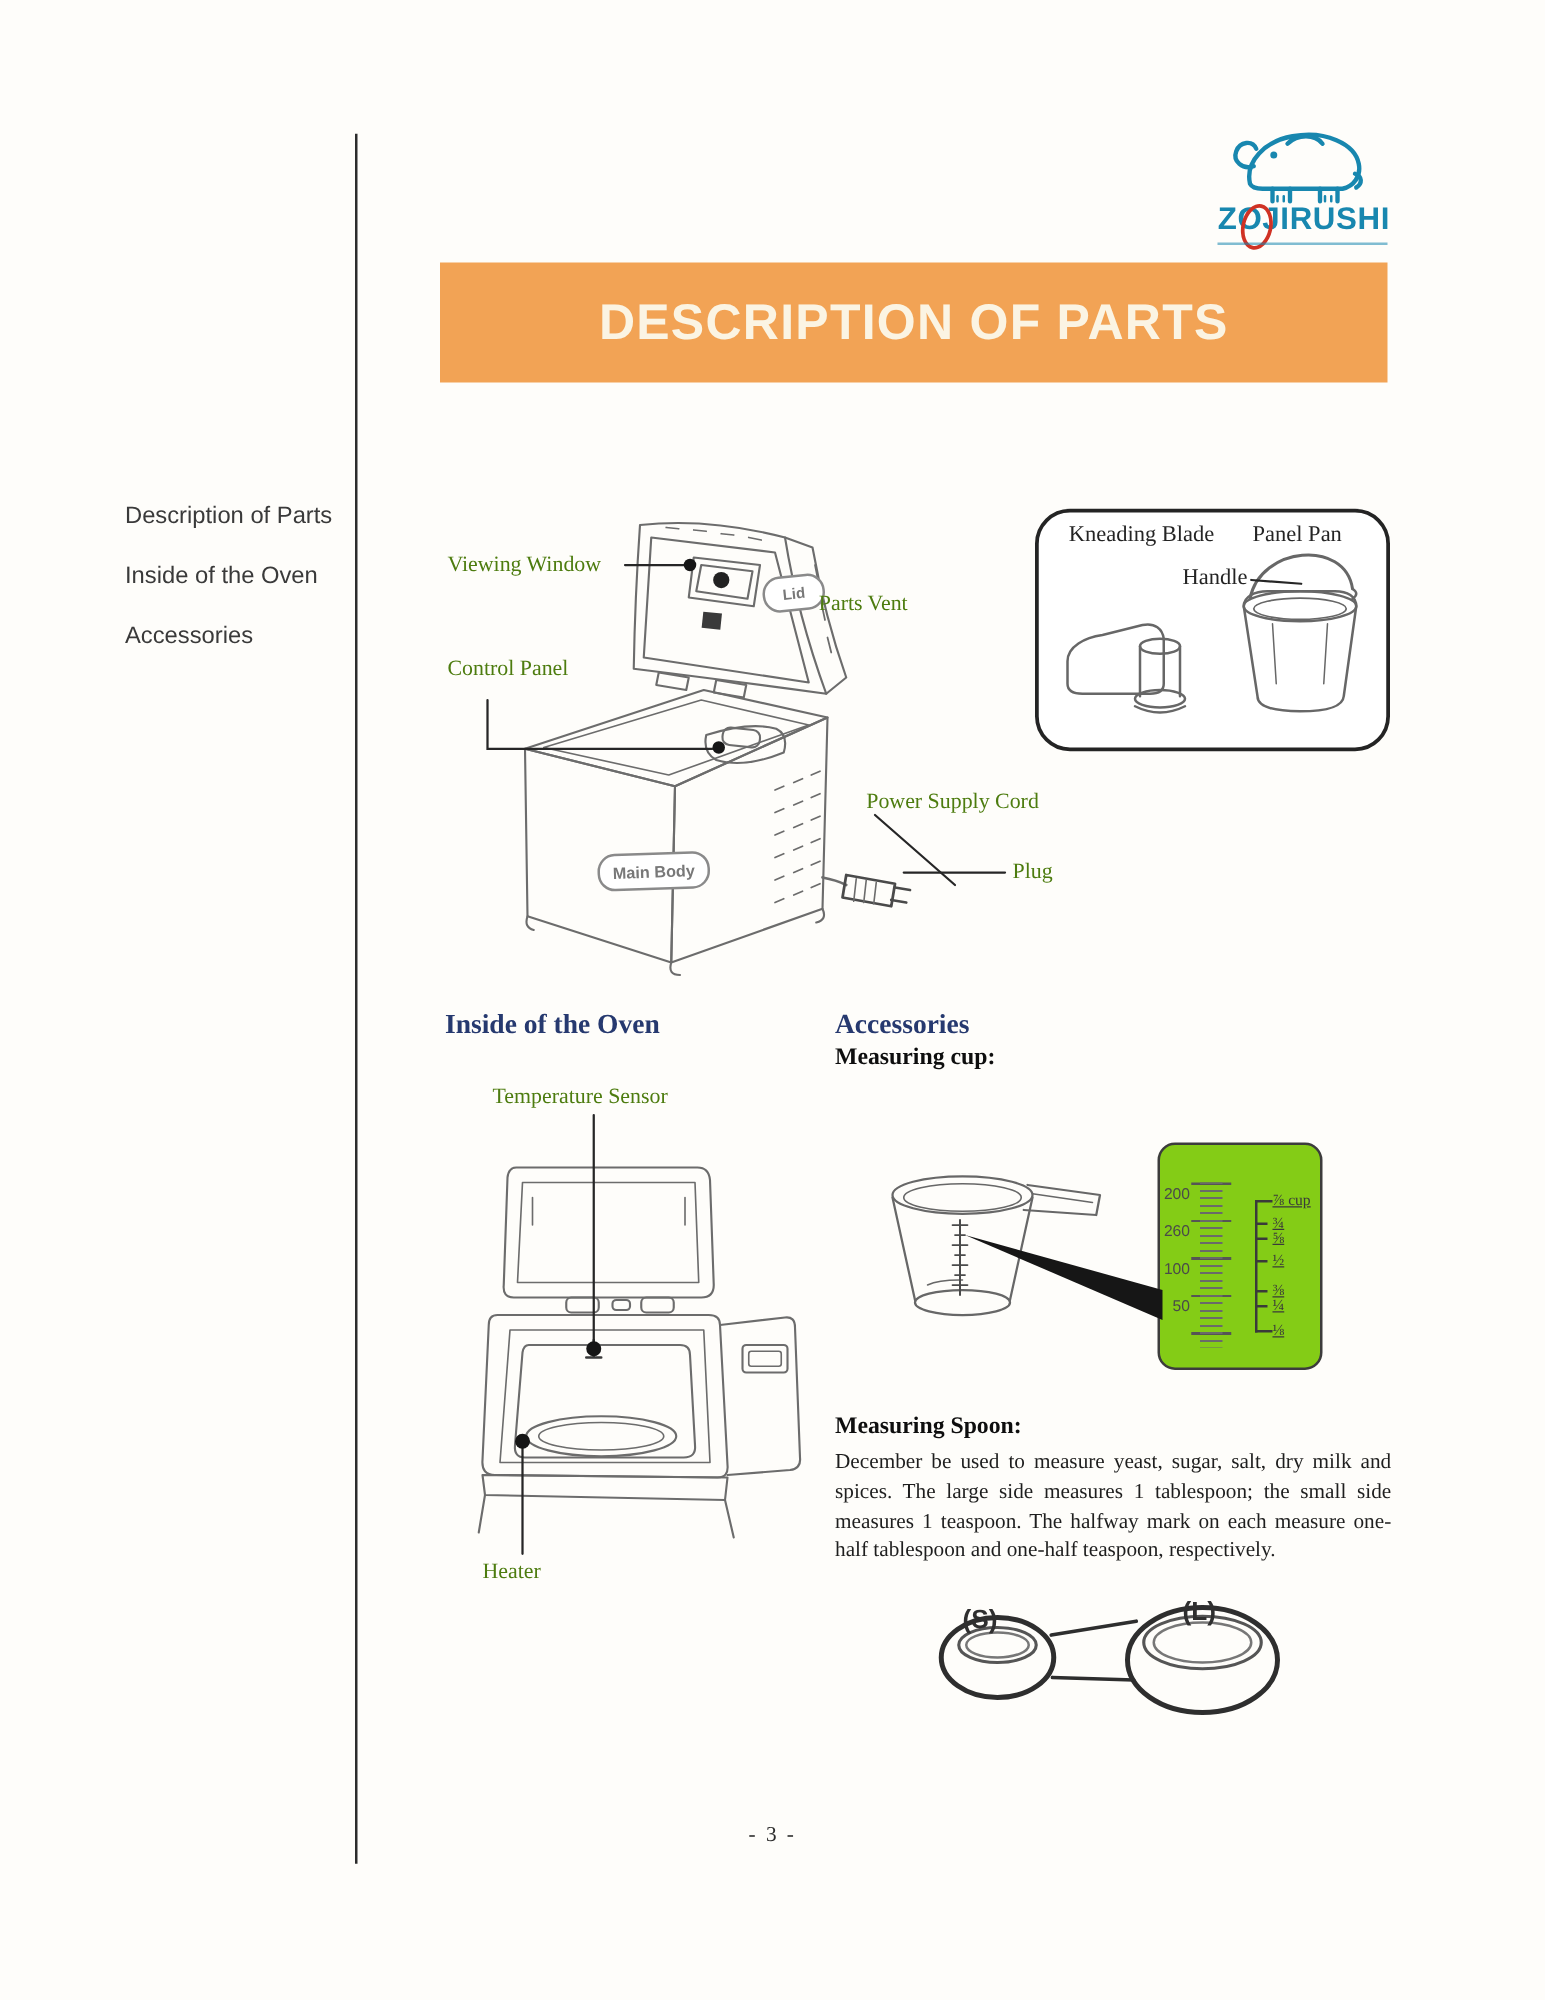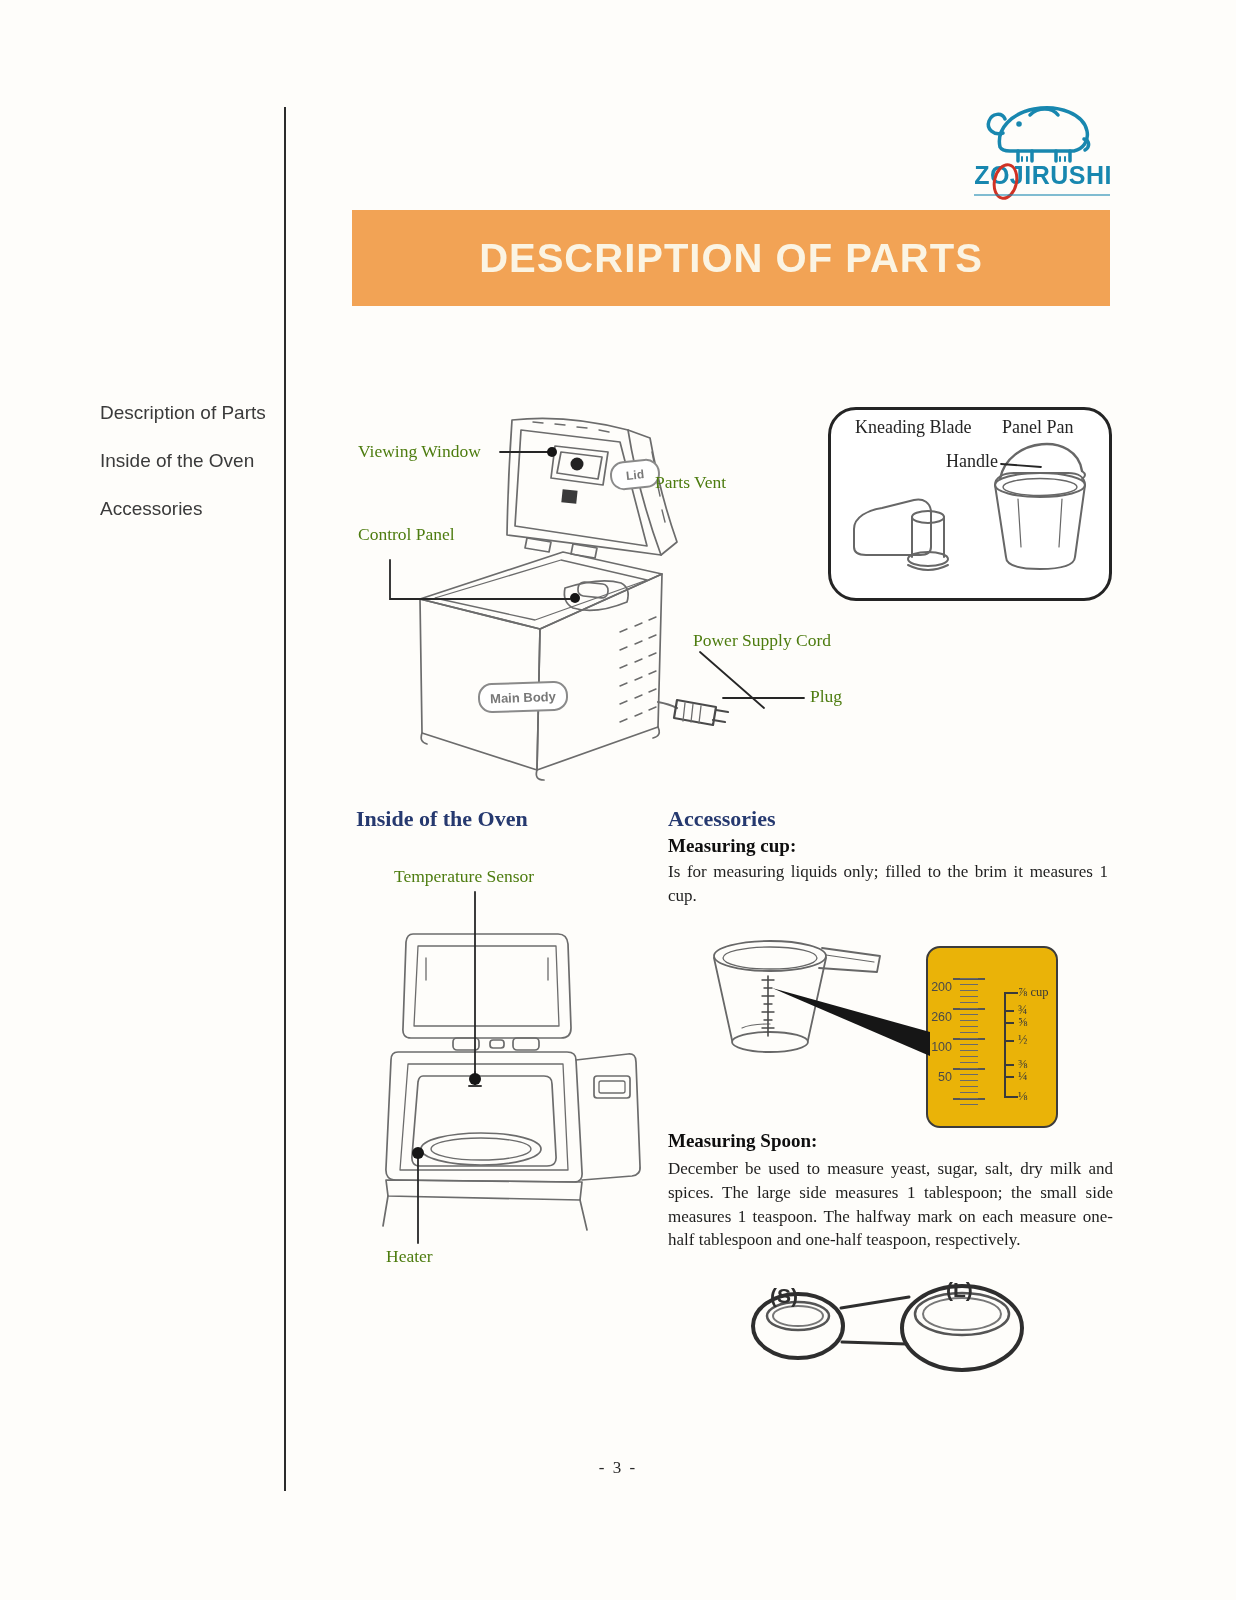--- a/index.html
+++ b/index.html
@@ -26,27 +26,27 @@
                font:bold 25px "Liberation Sans",sans-serif;color:#1887AF;letter-spacing:.5px;}
   .logo .o-ring{position:absolute;left:21px;top:68px;width:19px;height:31px;border:3px solid #D03224;
                 border-radius:50%;transform:rotate(12deg);}
   .logo .underline{position:absolute;left:2px;top:99px;width:136px;height:2px;background:#1887AF;opacity:.55;}
   
   .acc-box{position:absolute;left:828px;top:407px;width:278px;height:188px;border:3px solid #242424;
            border-radius:28px;background:#fff;}
   .box-lbl{position:absolute;font:18px "Liberation Serif",serif;color:#242424;white-space:nowrap;}
   
   .scale-box{position:absolute;left:926px;top:914px;width:128px;height:178px;border:2.5px solid #3c3c3c;
-             border-radius:14px;background:#eab308;margin-top:32px;}
+             border-radius:14px;background:#84cc16;}
   .ticks-fine{position:absolute;left:32px;top:30px;width:18px;height:132px;
               background:repeating-linear-gradient(to bottom,#6a6a6a 0 1.5px,transparent 1.5px 6px);}
   .ticks-coarse{position:absolute;left:25px;top:30px;width:32px;height:132px;
               background:repeating-linear-gradient(to bottom,#555 0 2px,transparent 2px 30px);}
   .ml{position:absolute;width:24px;text-align:right;font:12.5px "Liberation Sans",sans-serif;color:#4a4a4a;}
-  .frac{position:absolute;left:90px;font:12.5px "Liberation Serif",serif;color:#3a3a3a;white-space:nowrap;}
+  .frac{position:absolute;left:90px;font:12.5px "Liberation Serif",serif;color:#3a3a3a;white-space:nowrap;text-decoration:underline;}
   .brk-v{position:absolute;left:76px;top:44px;width:2px;height:106px;background:#3a3a3a;}
   .stub{position:absolute;left:76px;width:10px;height:2px;background:#3a3a3a;}
   
   .pagenum{position:absolute;left:0;top:1458px;width:1236px;text-align:center;
            font:17px "Liberation Serif",serif;color:#2a2a2a;letter-spacing:2px;}
   svg{position:absolute;overflow:visible;}
 </style>
 </head>
 <body>
 
@@ -151,21 +151,20 @@
     </g>
   </svg>
   <div class="box-lbl" style="left:855px;top:417px;">Kneading Blade</div>
   <div class="box-lbl" style="left:1002px;top:417px;">Panel Pan</div>
   <div class="box-lbl" style="left:946px;top:451px;">Handle</div>
 
   <div class="h-navy" style="left:356px;top:806px;">Inside of the Oven</div>
   <div class="h-navy" style="left:668px;top:806px;">Accessories</div>
 
   <div class="sub-title" style="left:668px;top:835px;">Measuring cup:</div>
-  <div class="para" style="left:668px;top:860px;width:440px;">Is for measuring liquids only; filled to the brim it measures 1 cup.</div>
 
   <div class="lbl" style="left:394px;top:866px;">Temperature Sensor</div>
   <div class="lbl" style="left:386px;top:1246px;">Heater</div>
 
   <svg style="left:378px;top:928px;" width="265" height="318" viewBox="0 0 265 318">
     <g fill="none" stroke="#6c6c6c" stroke-width="1.7" stroke-linejoin="round" stroke-linecap="round">
 
       <path d="M35,6 L180,6 Q189,6 190,16 L193,100 Q193,110 183,110 L33,110 Q24,110 25,100 L28,14 Q29,6 35,6 Z"></path>
       <path d="M40,18 L178,18 L181,98 L36,98 Z" stroke-width="1.3"></path>
       <path d="M48,30 L48,52 M170,30 L170,52" stroke-width="1.3"></path>

